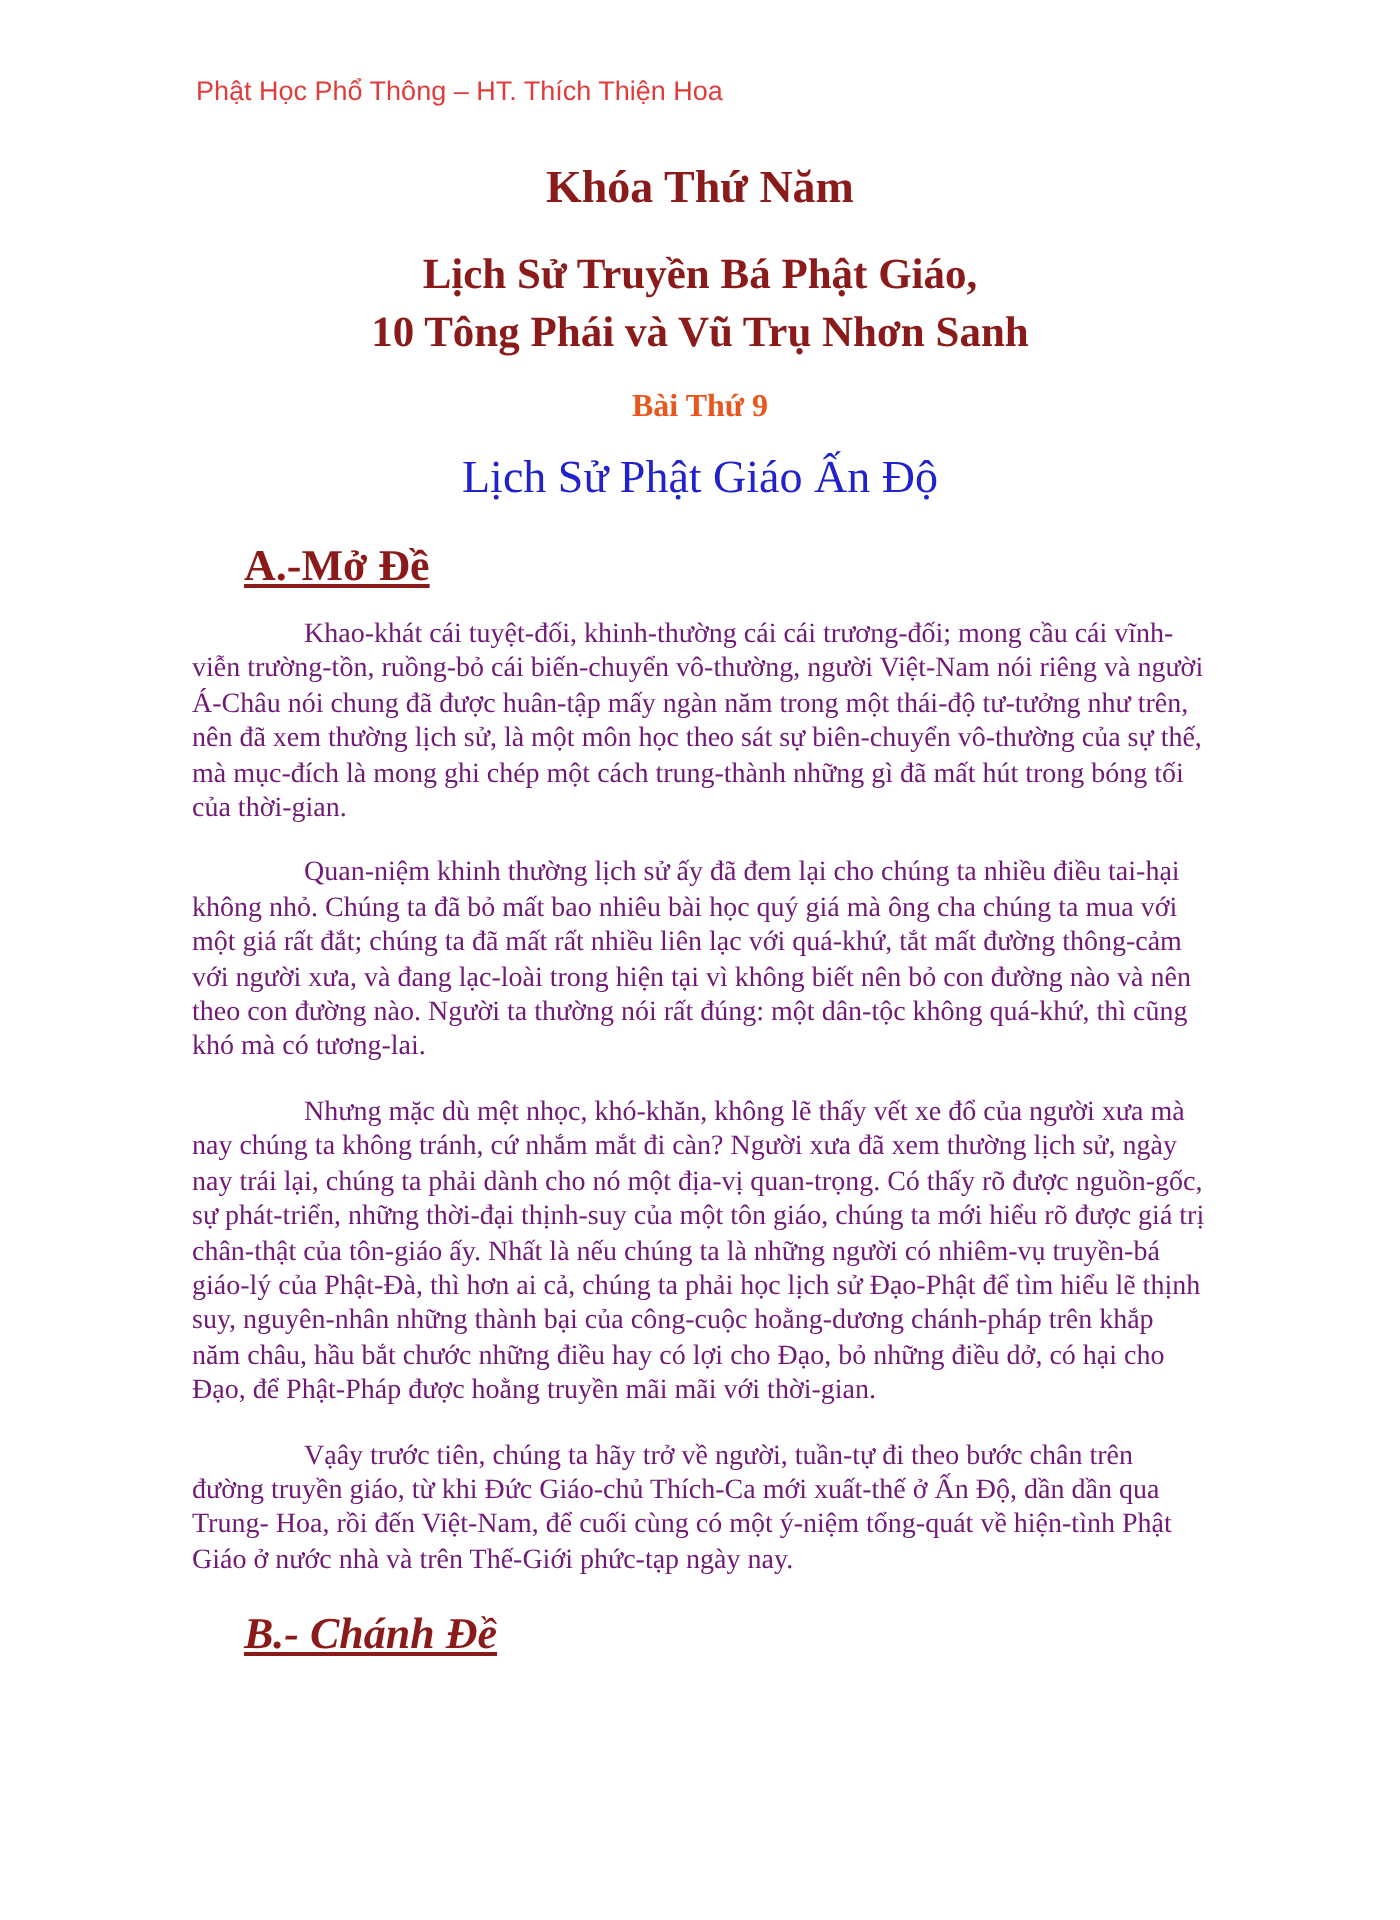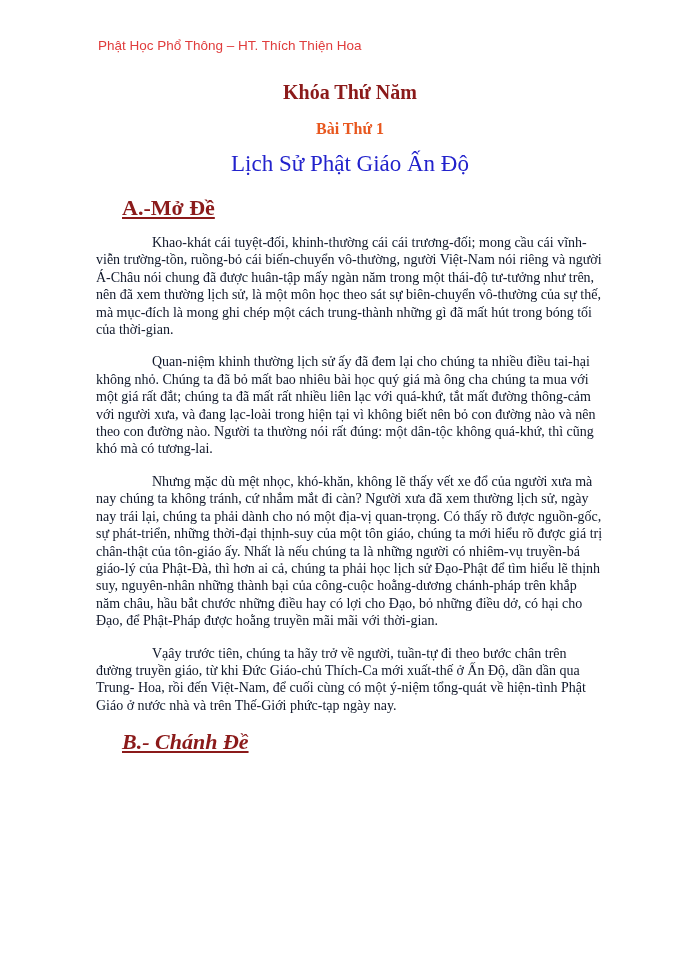--- a/index.html
+++ b/index.html
@@ -17,21 +17,21 @@
   .running-header {
     font-family: "Liberation Sans", sans-serif;
     font-size: 13.5px;
     color: #E03C3C;
     margin: 0 0 28px 2px;
   }
 
   .course-title {
     text-align: center;
     font-weight: bold;
-    font-size: 20px;
+    font-size: 23px;
     color: #8B1A1A;
     margin: 15px 0 16px 0;
   }
 
   .main-title {
     text-align: center;
     font-weight: bold;
     font-size: 21.5px;
     line-height: 29px;
     color: #8B1A1A;
@@ -71,38 +71,42 @@
   }
 
   .section-heading.bottom {
     margin-top: 4px;
     font-style: italic;
   }
 
   p.body-par {
     font-size: 14px;
     line-height: 17.4px;
-    color: #0f172a;
+    color: #701a75;
     text-indent: 56px;
     text-align: left;
     margin: 0 0 15px 0;
   }
 </style>
 </head>
 <body>
 
 <div class="page">
 
   <div class="running-header">Phật Học Phổ Thông – HT. Thích Thiện Hoa</div>
 
   <div class="course-title">Khóa Thứ Năm</div>
 
+  <div class="main-title">
+    <div>Lịch Sử Truyền Bá Phật Giáo,</div>
+    <div>10 Tông Phái và Vũ Trụ Nhơn Sanh</div>
+  </div>
 
 
-  <div class="lesson-number">Bài Thứ 1</div>
+  <div class="lesson-number">Bài Thứ 9</div>
 
   <div class="lesson-title">Lịch Sử Phật Giáo Ấn Độ</div>
 
   <div class="section-heading">A.-Mở Đề</div>
 
   <p class="body-par">Khao-khát cái tuyệt-đối, khinh-thường cái cái trương-đối; mong cầu cái vĩnh-viễn trường-tồn, ruồng-bỏ cái biến-chuyển vô-thường, người Việt-Nam nói riêng và người Á-Châu nói chung đã được huân-tập mấy ngàn năm trong một thái-độ tư-tưởng như trên, nên đã xem thường lịch sử, là một môn học theo sát sự biên-chuyển vô-thường của sự thế, mà mục-đích là mong ghi chép một cách trung-thành những gì đã mất hút trong bóng tối của thời-gian.</p>
 
   <p class="body-par">Quan-niệm khinh thường lịch sử ấy đã đem lại cho chúng ta nhiều điều tai-hại không nhỏ. Chúng ta đã bỏ mất bao nhiêu bài học quý giá mà ông cha chúng ta mua với một giá rất đắt; chúng ta đã mất rất nhiều liên lạc với quá-khứ, tắt mất đường thông-cảm với người xưa, và đang lạc-loài trong hiện tại vì không biết nên bỏ con đường nào và nên theo con đường nào. Người ta thường nói rất đúng: một dân-tộc không quá-khứ, thì cũng khó mà có tương-lai.</p>
 
 

